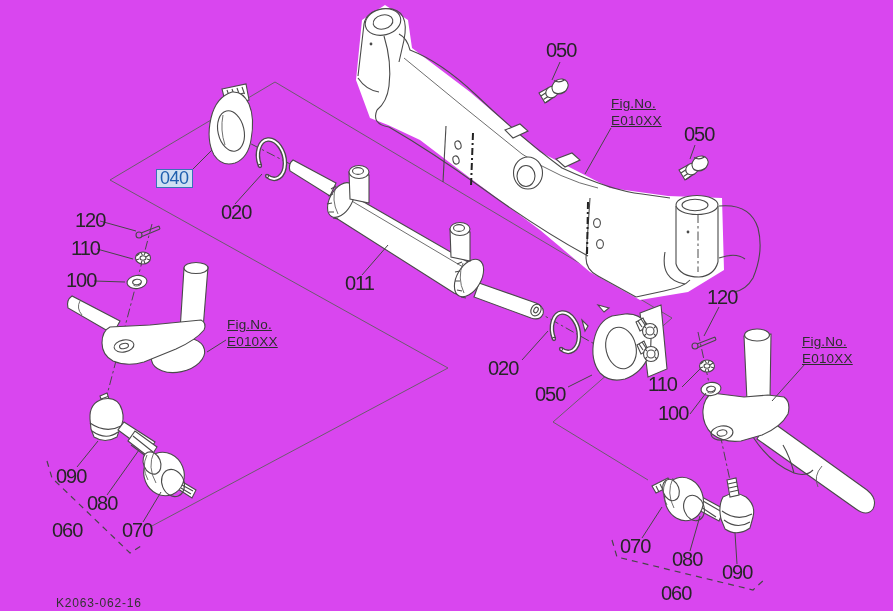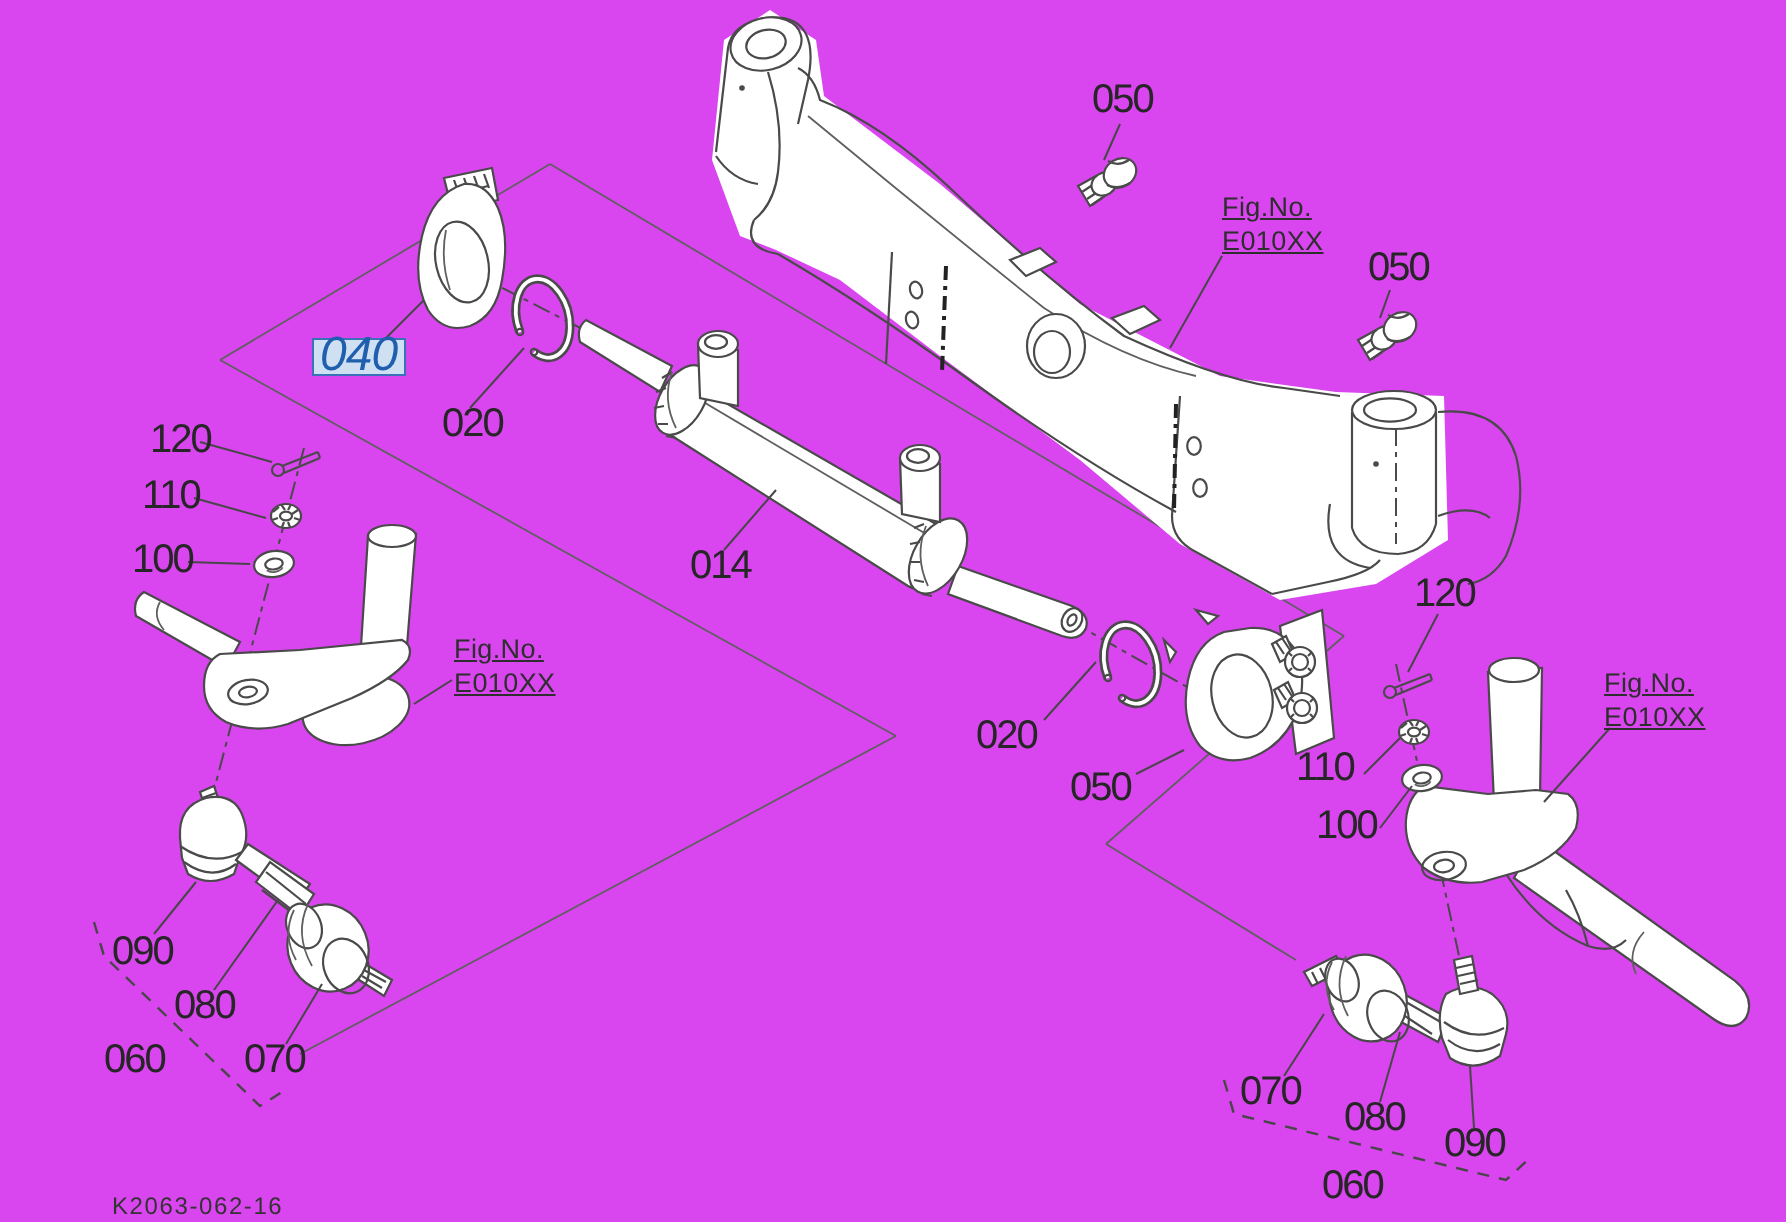--- a/index.html
+++ b/index.html
@@ -10,22 +10,22 @@
   .ln{fill:none;stroke:#4a4a4a;stroke-width:1.1;}
   .thin{fill:none;stroke:#5f5f5f;stroke-width:0.9;}
   .lead{fill:none;stroke:#474747;stroke-width:1;}
   .axis{fill:none;stroke:#4a4a4a;stroke-width:1;stroke-dasharray:9 3 2.5 3;}
   .dbr{fill:none;stroke:#474747;stroke-width:1.2;stroke-dasharray:6 5;}
   .sect{fill:none;stroke:#222;stroke-width:2;stroke-dasharray:7 3 2 3;}
   .ring{fill:none;stroke:#4a4a4a;stroke-width:4.6;}
   .ringi{fill:none;stroke:#ffffff;stroke-width:1.9;}
   .lbl{position:absolute;font-size:20px;line-height:20px;letter-spacing:-1px;
        color:#262626;white-space:nowrap;cursor:pointer;}
-  .lbl.sel{font-size:24px;line-height:14px;letter-spacing:-0.5px;color:#1f5fae;
-       background:#cfe0f3;border:1.5px solid #3a72b8;padding:1px 3px 2px 3px;font-style:italic;}
+  .lbl.sel{font-size:18px;line-height:14px;letter-spacing:-0.5px;color:#1f5fae;
+       background:#cfe0f3;border:1.5px solid #3a72b8;padding:1px 3px 2px 3px;}
   .fig{position:absolute;font-size:13.5px;line-height:17px;letter-spacing:0.2px;
        color:#2e2e2e;white-space:nowrap;cursor:pointer;}
   .fig span{display:block;text-decoration:underline;}
   .code{position:absolute;left:56px;top:596px;font-size:12px;letter-spacing:0.8px;color:#333;}
 </style>
 </head>
 <body>
 
 <div id="stage">
 
@@ -272,21 +272,21 @@
   </g>
 </svg>
 
 <div class="lbl" style="left:546px;top:40px">050</div>
 <div class="lbl" style="left:684px;top:124px">050</div>
 <div class="lbl sel" style="left:156px;top:169px">040</div>
 <div class="lbl" style="left:221px;top:202px">020</div>
 <div class="lbl" style="left:75px;top:210px">120</div>
 <div class="lbl" style="left:71px;top:238px">110</div>
 <div class="lbl" style="left:66px;top:270px">100</div>
-<div class="lbl" style="left:345px;top:273px">014</div>
+<div class="lbl" style="left:345px;top:273px">011</div>
 <div class="lbl" style="left:488px;top:358px">020</div>
 <div class="lbl" style="left:535px;top:384px">050</div>
 <div class="lbl" style="left:707px;top:287px">120</div>
 <div class="lbl" style="left:648px;top:374px">110</div>
 <div class="lbl" style="left:658px;top:403px">100</div>
 <div class="lbl" style="left:56px;top:466px">090</div>
 <div class="lbl" style="left:87px;top:493px">080</div>
 <div class="lbl" style="left:52px;top:520px">060</div>
 <div class="lbl" style="left:122px;top:520px">070</div>
 <div class="lbl" style="left:620px;top:536px">070</div>

